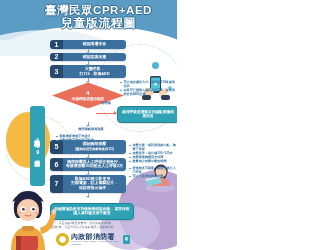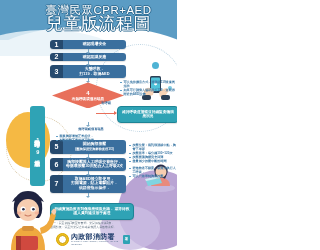--- a/index.html
+++ b/index.html
@@ -59,26 +59,26 @@
   .dot-blue-sm{
     position:absolute;left:168px;top:86px;width:4px;height:4px;
     background:#7ecbe2;border-radius:50%;
   }
 
   
   .title-wrap{
     position:absolute;left:0;top:4px;width:177px;text-align:center;z-index:6;
   }
   .title-line{
-    display:block;color:#ffffff;font-weight:normal;letter-spacing:.5px;
+    display:block;color:#ffffff;font-weight:bold;letter-spacing:.5px;
     text-shadow:0 1px 0 #2f6b92, 1px 0 0 #2f6b92, -1px 0 0 #2f6b92, 0 -1px 0 #2f6b92;
     margin-left:20px;
   }
   .title-1{font-size:11.5px;line-height:13px;}
-  .title-2{font-size:17px;line-height:13px;}
+  .title-2{font-size:12px;line-height:13px;}
 
   
   .side-banner{
     position:absolute;left:30px;top:106px;width:15px;height:80px;
     background:#2fa3b5;border-radius:3px;z-index:7;
     display:flex;align-items:center;justify-content:center;
   }
   .side-banner .vtext{
     writing-mode:vertical-rl;text-orientation:upright;
     color:#ffffff;font-size:5.6px;line-height:6.4px;font-weight:bold;

